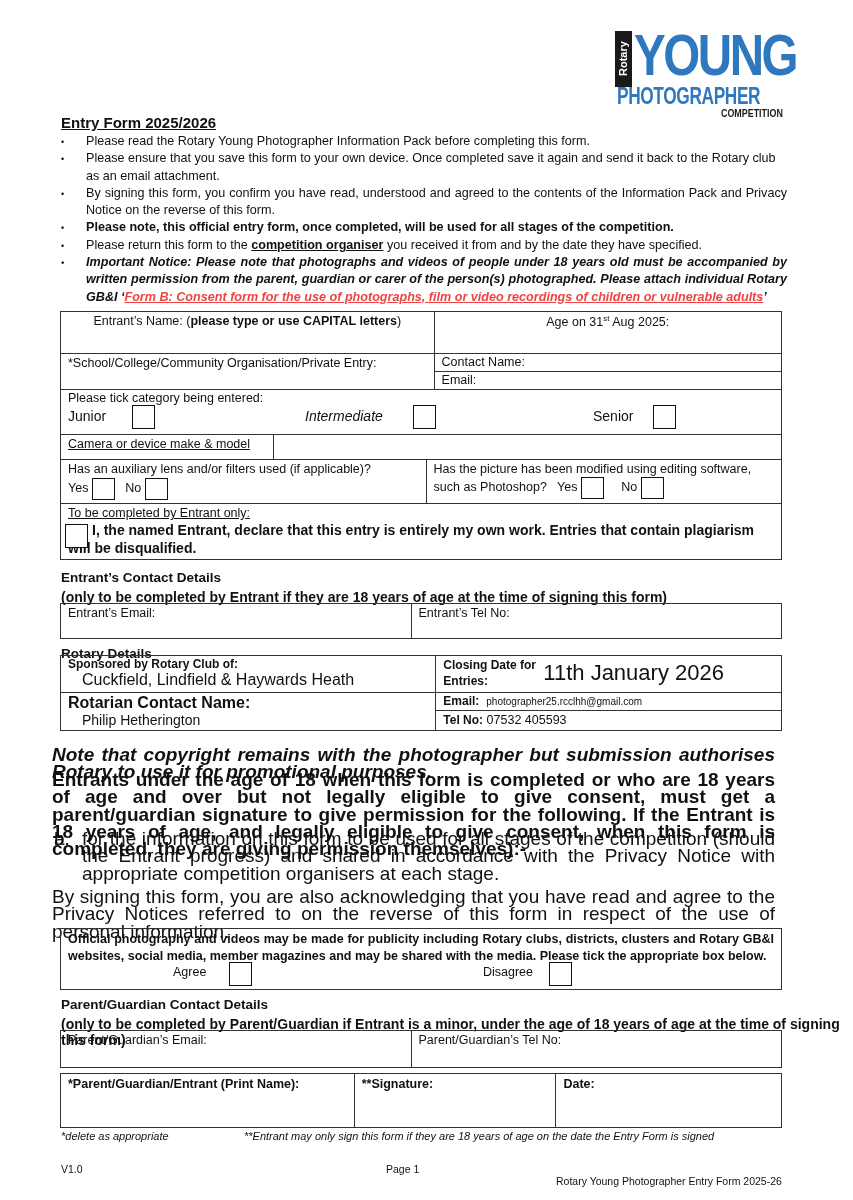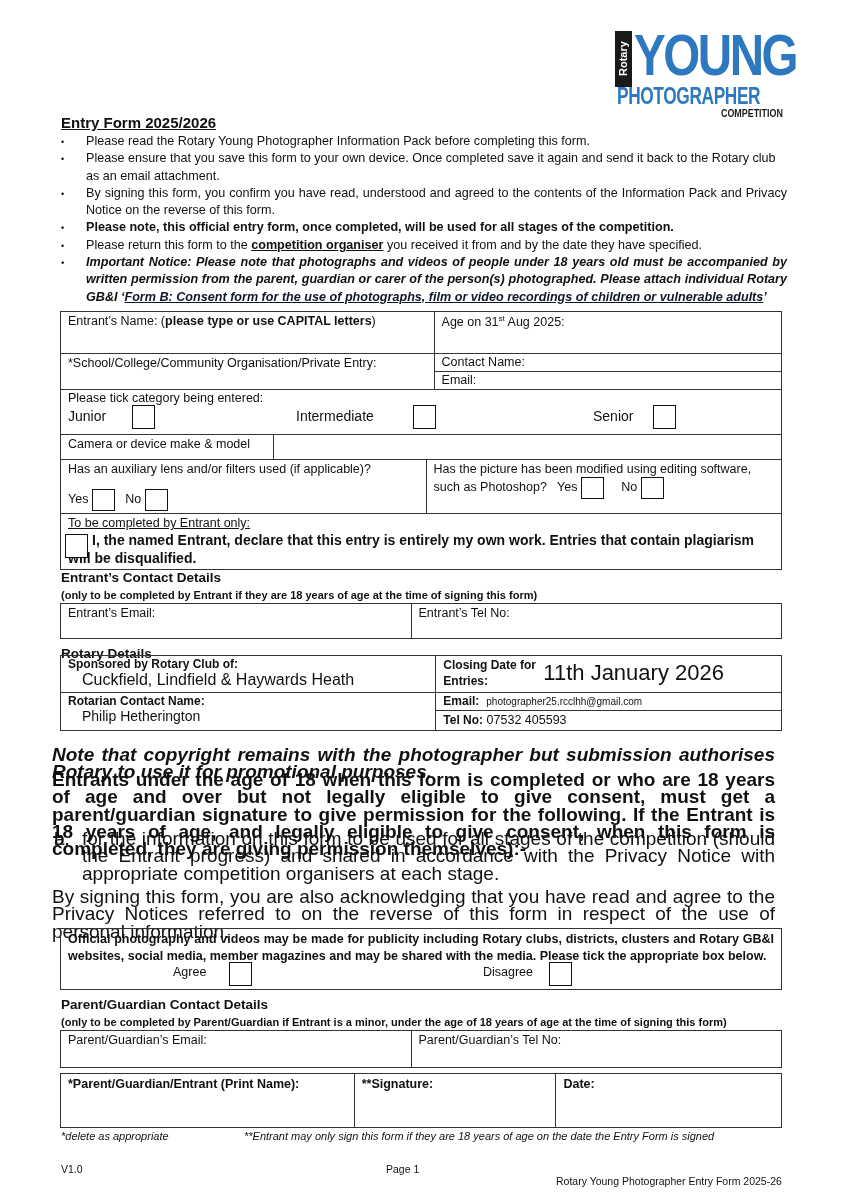--- a/index.html
+++ b/index.html
@@ -15,30 +15,30 @@
     .logo .comp { position: absolute; right: 4px; top: 80px; font-weight: bold; font-size: 10.5px; color: #1a1a1a; transform: scaleX(0.85); transform-origin: right top; letter-spacing: 0px; line-height: 12px; }
 
     .title { position: absolute; left: 61px; top: 114px; font-weight: bold; font-size: 15px; text-decoration: underline; }
 
     ul.bullets { position: absolute; left: 61px; top: 133px; width: 726px; list-style: none; font-size: 12.6px; line-height: 17.3px; }
     ul.bullets li { position: relative; padding-left: 25px; }
     ul.bullets li::before { content: "\2022"; position: absolute; left: 0; font-size: 9px; top: 1px; }
     .b { font-weight: bold; }
     .bi { font-weight: bold; font-style: italic; }
     .u { text-decoration: underline; }
-    .link { color: #0f172a; text-decoration: underline; font-weight: bold; font-style: italic; }
+    .link { color: #ef4444; text-decoration: underline; font-weight: bold; font-style: italic; }
 
     table.form { position: absolute; border-collapse: collapse; font-size: 12.5px; }
     table.form td { border: 1.3px solid #333; vertical-align: top; padding: 2px 7px; }
 
     .cb { display: inline-block; width: 23px; height: 24px; border: 1.6px solid #111; vertical-align: middle; background: #fff; }
     .cb-sm { display: inline-block; width: 23px; height: 22px; border: 1.6px solid #111; vertical-align: middle; background: #fff; }
 
     .sect-h { position: absolute; left: 61px; font-weight: bold; font-size: 13.5px; }
-    .sect-sub { position: absolute; left: 61px; font-weight: bold; font-size: 11px; }
+    .sect-sub { position: absolute; left: 61px; font-weight: bold; font-size: 14px; }
 
     .para { position: absolute; left: 52px; width: 723px; font-size: 19px; line-height: 17.3px; text-align: justify; }
 
     .ft { position: absolute; font-size: 10.5px; }
     .fnote { position: absolute; font-size: 11px; font-style: italic; }
   </style>
 </head>
 <body>
 
 <div class="logo">
@@ -60,56 +60,56 @@
 </ul>
 
 <table class="form" style="left:60px; top:311px; width:722px;">
   <colgroup>
     <col style="width:213px">
       <col style="width:153px">
       <col style="width:8px">
       <col style="width:348px">
   </colgroup>
   <tbody>
-      <tr style="height:42px;">
+      <tr style="height:42px;text-align:center;">
     <td colspan="3">
       <span>Entrant’s Name: (</span><span class="b">please type or use CAPITAL letters</span><span>)</span>
     </td>
     <td>
       <span>Age on 31</span><sup style="font-size:8px">st</sup><span> Aug 2025:</span>
     </td>
   </tr>
   <tr style="height:18px;">
     <td colspan="3" rowspan="2"><span>*School/College/Community Organisation/Private Entry:</span></td>
     <td style="padding-top:1px;margin-top:7px;"><span>Contact Name:</span></td>
   </tr>
   <tr style="height:18px;">
     <td style="padding-top:1px;"><span>Email:</span></td>
   </tr>
   <tr style="height:45px;">
     <td colspan="4" style="padding-top:1px;">
       <div>Please tick category being entered:</div>
       <div style="position:relative; height:24px;">
         <span class="abs" style="left:0; top:3px; font-size:14px;">Junior</span>
         <span class="abs cb" style="left:64px; top:0;"></span>
-        <span class="abs" style="left:228px; top:3px; font-size:14px;">Intermediate</span>
+        <span class="abs" style="left:237px; top:3px; font-size:14px;font-style:italic;">Intermediate</span>
         <span class="abs cb" style="left:345px; top:0;"></span>
         <span class="abs" style="left:525px; top:3px; font-size:14px;">Senior</span>
         <span class="abs cb" style="left:585px; top:0;"></span>
       </div>
     </td>
   </tr>
   <tr style="height:25px;">
-    <td style=""><span>Camera or device make &amp; model</span></td>
+    <td style="text-decoration:underline;"><span>Camera or device make &amp; model</span></td>
     <td colspan="3"></td>
   </tr>
   <tr style="height:44px;">
     <td colspan="2">
       <div>Has an auxiliary lens and/or filters used (if applicable)?</div>
-      <div style="margin-top:13px;">
+      <div style="margin-top:2px;">
         <span>Yes</span>
         <span class="cb-sm"></span>
         &nbsp;&nbsp;<span>No</span>
         <span class="cb-sm"></span>
       </div>
     </td>
     <td colspan="2">
       <div>Has the picture has been modified using editing software,</div>
       <div style="margin-top:1px;">
         <span>such as Photoshop?</span>&nbsp;&nbsp;
@@ -158,21 +158,21 @@
       <div style="font-size:16px; padding-left:14px; line-height:17px;">Cuckfield, Lindfield &amp; Haywards Heath</div>
     </td>
     <td style="position:relative; padding-top:1px;">
       <div class="b" style="font-size:12px; line-height:16px;">Closing Date for</div>
       <div class="b" style="font-size:12px; line-height:16px;">Entries:</div>
       <div class="abs" style="left:107px; top:4px; font-size:22px;">11th January 2026</div>
     </td>
   </tr>
   <tr style="height:17px;">
     <td rowspan="2" style="padding-top:1px;">
-      <div class="b" style="font-size:12px;">Rotarian Contact Name:</div>
+      <div class="b" style="font-size:16px;">Rotarian Contact Name:</div>
       <div style="font-size:14px; padding-left:14px;">Philip Hetherington</div>
     </td>
     <td style="padding-top:1px;">
       <span class="b" style="font-size:12px;">Email:</span>&nbsp;&nbsp;<span style="font-size:10px;">photographer25.rcclhh@gmail.com</span>
     </td>
   </tr>
   <tr style="height:20px;">
     <td style="padding-top:2px;">
       <span class="b" style="font-size:12px;">Tel No:</span>&nbsp;<span style="font-size:12.5px;">07532 405593</span>
     </td>

